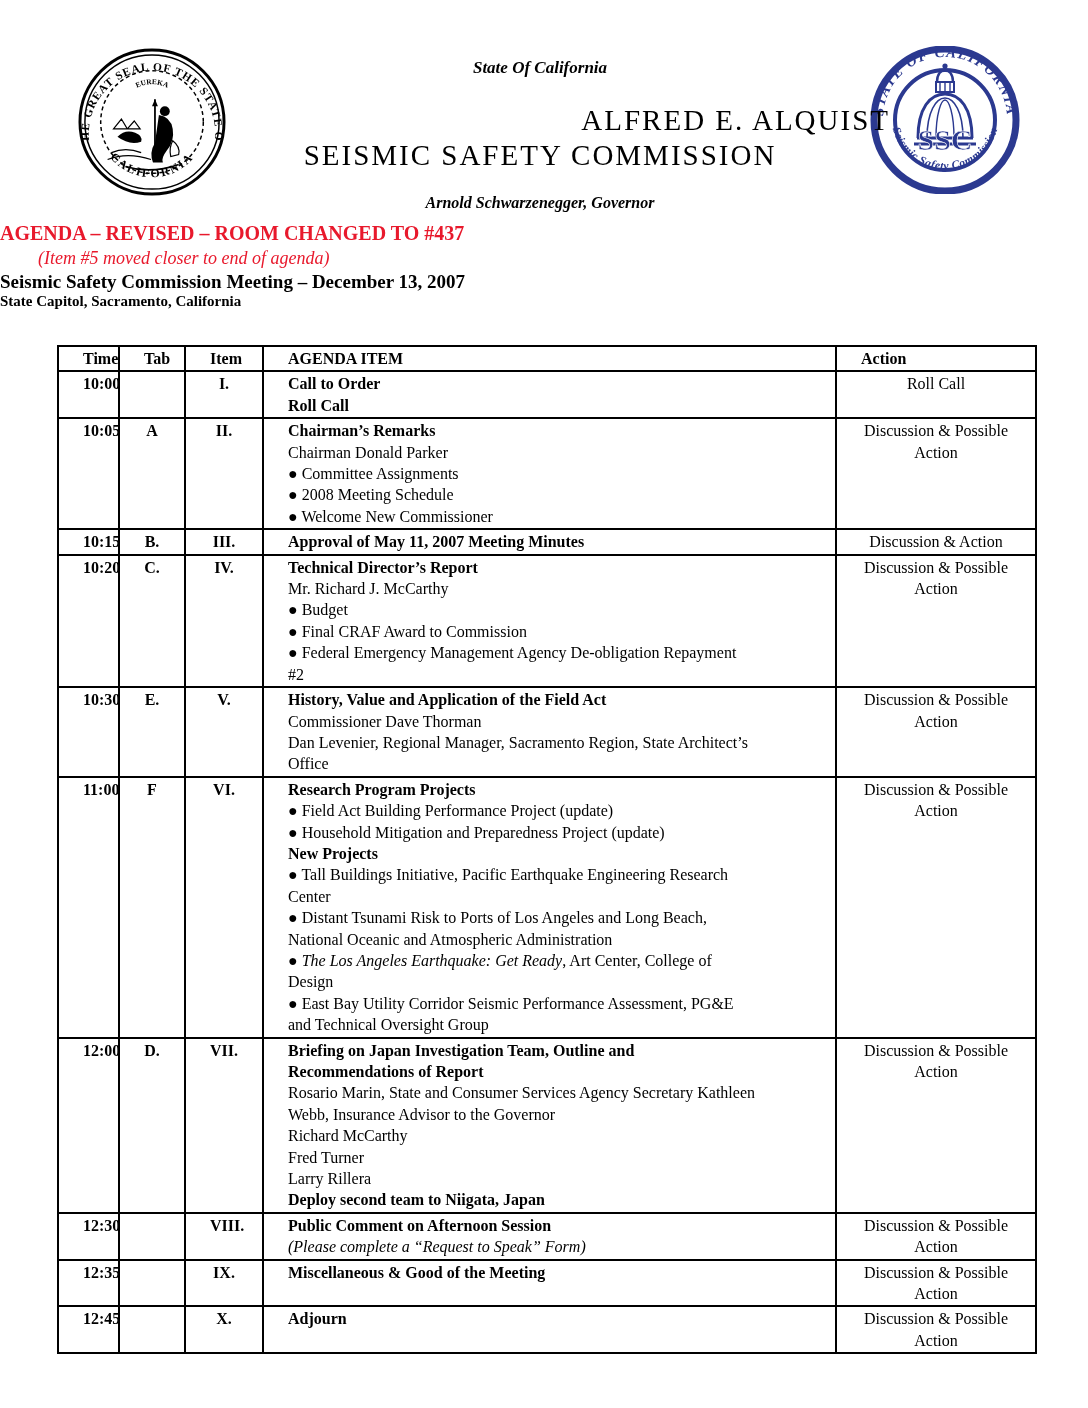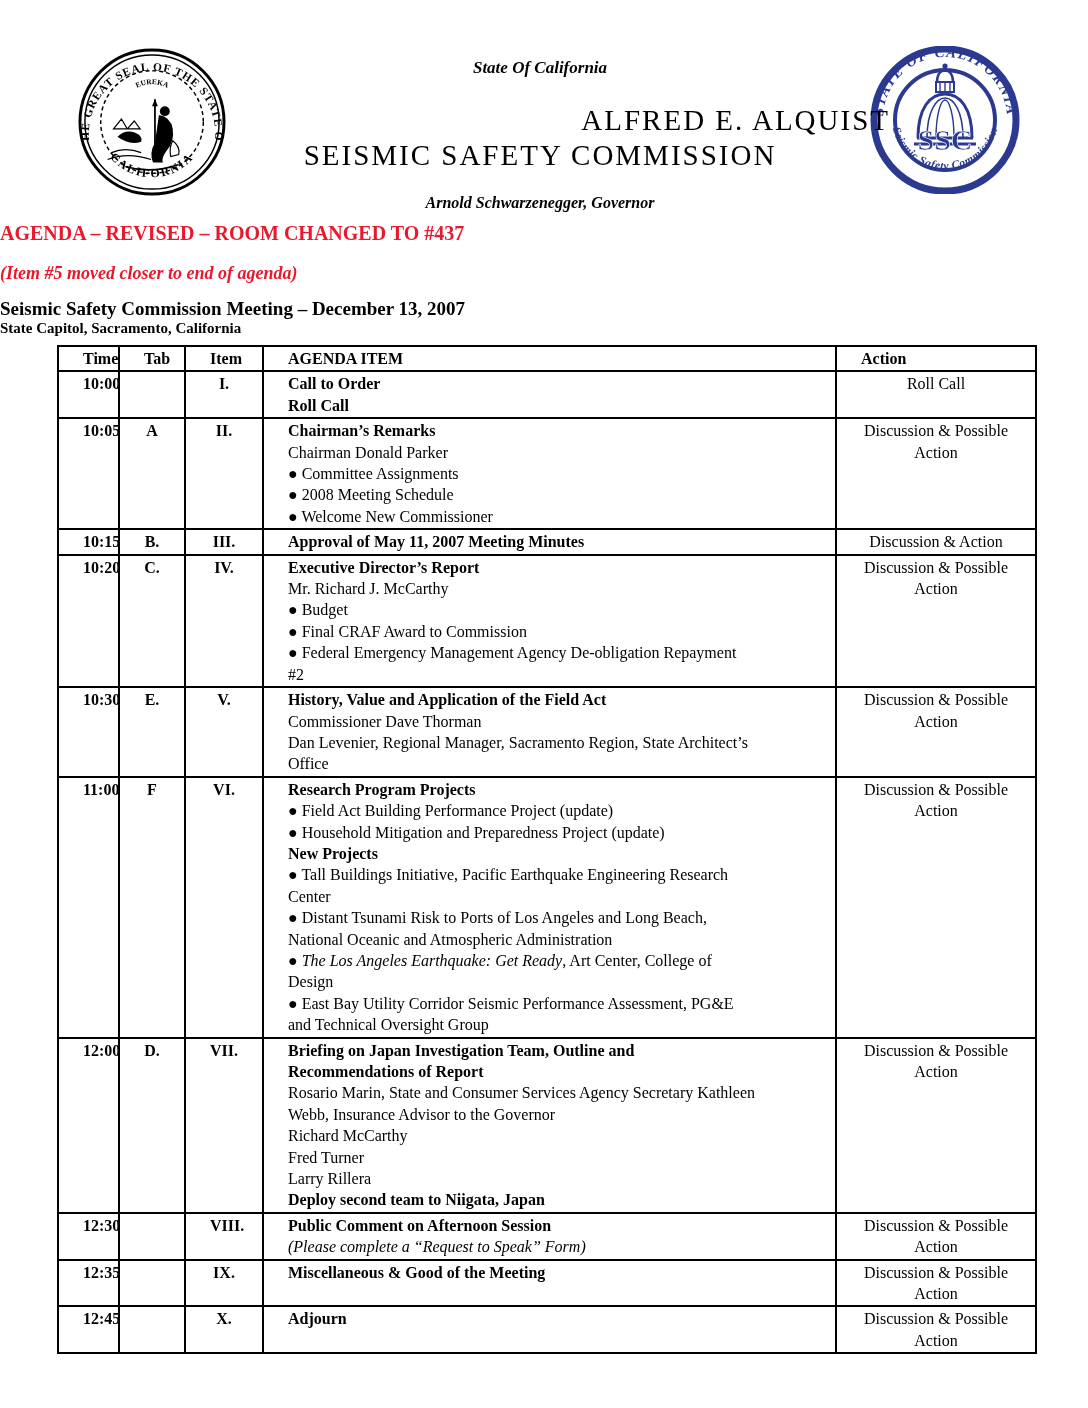--- a/index.html
+++ b/index.html
@@ -17,22 +17,22 @@
   .seal-right { position:absolute; left:870px; top:46px; }
   .head-center { position:absolute; left:190px; top:58px; width:700px; text-align:center; }
   .state-line { font-weight:bold; font-style:italic; font-size:17px; }
   .title-line { font-size:29px; letter-spacing:2px; margin-top:2px; }
   .title-line.first { margin-top:26px;text-align:right; }
   .governor-line { font-weight:bold; font-style:italic; font-size:16px; margin-top:22px; }
 
   
   .notice { position:absolute; left:0; top:222px; width:1030px; text-align:left; }
   .notice-1 { font-weight:bold; font-size:20px; }
-  .notice-2 { font-weight:bold; font-style:italic; font-size:18px; margin-top:18px; }
-  .notice-3 { font-weight:bold; font-size:19px; color:#000; margin-top:14px; }
+  .notice-2 { font-weight:normal; font-style:italic; font-size:18px; margin-top:3px;padding-left:38px; }
+  .notice-3 { font-weight:bold; font-size:19px; color:#000; margin-top:2px; }
   .notice-4 { font-weight:bold; font-size:15px; color:#000; }
 
   
   table.agenda {
     position:absolute; left:57px; top:345px;
     width:978px;
     border-collapse:collapse;
     table-layout:fixed;
     font-size:16px;
   }
@@ -183,21 +183,21 @@
           <td class="c-agenda">
             <div class="agline"><span class="b">Approval of May 11, 2007 Meeting Minutes</span></div>
           </td>
           <td class="c-action">Discussion &amp; Action</td>
         </tr>
         <tr>
           <td class="c-time">10:20</td>
           <td class="c-tab">C.</td>
           <td class="c-item">IV.</td>
           <td class="c-agenda">
-            <div class="agline"><span class="b">Executive Director’s Report</span></div>
+            <div class="agline"><span class="b">Technical Director’s Report</span></div>
             <div class="agline"><span>Mr. Richard J. McCarthy</span></div>
             <div class="agline"><span>● Budget</span></div>
             <div class="agline"><span>● Final CRAF Award to Commission</span></div>
             <div class="agline"><span>● Federal Emergency Management Agency De-obligation Repayment</span></div>
             <div class="agline"><span>#2</span></div>
           </td>
           <td class="c-action">Discussion &amp; Possible Action</td>
         </tr>
         <tr>
           <td class="c-time">10:30</td>

